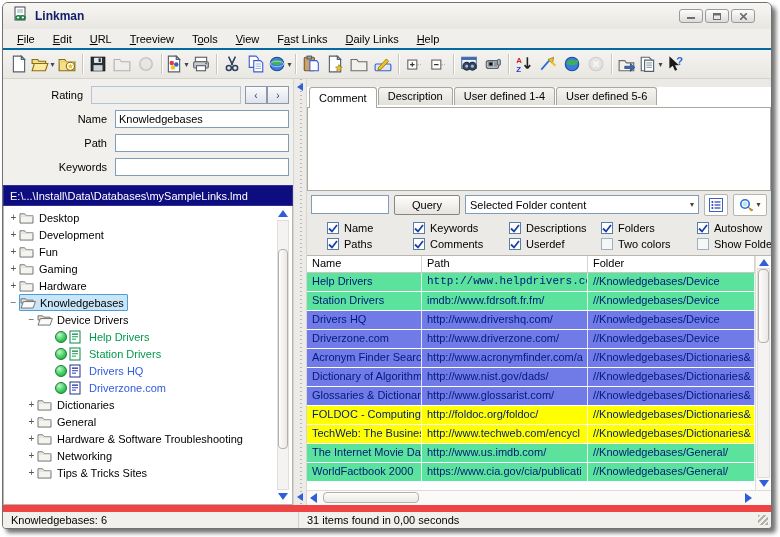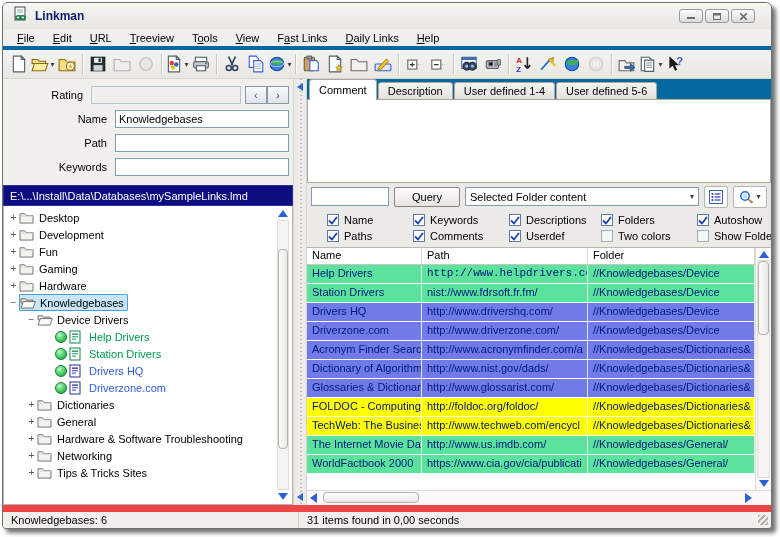--- a/index.html
+++ b/index.html
@@ -12,21 +12,21 @@
   
   .titlebar{height:26px;display:flex;align-items:center;padding:0 16px 0 10px;
     background:linear-gradient(#f7f6f3,#e8e6e1);flex:0 0 auto;}
   .title-text{font-size:12px;font-weight:bold;color:#12206b;margin-left:6px;}
   .winbtns{margin-left:auto;display:flex;gap:2px;}
   .winbtn{width:24px;height:14px;border:1px solid #9a9a9a;border-radius:3px;
     background:linear-gradient(#fdfdfd,#dcdbd8);display:flex;align-items:center;justify-content:center;
     font-size:9px;color:#6e6e6e;line-height:1;}
   
   .menubar{height:21px;display:flex;align-items:center;padding-left:6px;gap:2px;
-    background:#f0efec;border-bottom:4px solid #0369a1;flex:0 0 auto;}
+    background:#f0efec;border-bottom:2px solid #0369a1;flex:0 0 auto;}
   .menu-item{font-size:11px;color:#000;padding:2px 8px;}
   .menu-item u{text-decoration:underline;}
   
   .toolbar{height:29px;display:flex;align-items:center;padding:0 4px;background:linear-gradient(#f4f3f0,#e9e7e2);
     border-bottom:1px solid #d6d3cd;flex:0 0 auto;}
   .tbtn{width:24px;height:24px;display:flex;align-items:center;justify-content:center;border-radius:2px;position:relative;}
   .tbtn svg{display:block;}
   .tbtn.dis{opacity:.45;filter:grayscale(1);}
   .tsep{width:1px;height:20px;background:#c9c6c0;margin:0 3px;box-shadow:1px 0 0 #fff;}
   .dd{font-size:8px;color:#444;margin-left:1px;}
@@ -62,21 +62,21 @@
   .tri-down{border-left:5px solid transparent;border-right:5px solid transparent;border-top:7px solid #2e5fd8;}
   .tri-left{border-top:5px solid transparent;border-bottom:5px solid transparent;border-right:7px solid #2e5fd8;}
   .tri-right{border-top:5px solid transparent;border-bottom:5px solid transparent;border-left:7px solid #2e5fd8;}
   
   .splitter{width:14px;flex:0 0 auto;background:#edebe7;border-left:1px solid #d8d5cf;border-right:1px solid #d8d5cf;
     position:relative;background-image:repeating-linear-gradient(180deg,#b9b7b2 0 1px,transparent 1px 4px);
     background-size:2px 100%;background-position:6px 0;background-repeat:no-repeat;}
   .split-arrow{position:absolute;left:3px;width:0;height:0;border-top:4px solid transparent;border-bottom:4px solid transparent;border-right:6px solid #2e5fd8;}
   
   .right{flex:1 1 auto;display:flex;flex-direction:column;min-width:0;}
-  .tabs{height:21px;display:flex;align-items:flex-end;padding-left:2px;flex:0 0 auto;background:#0369a1;}
+  .tabs{height:21px;display:flex;align-items:flex-start;padding-left:2px;flex:0 0 auto;background:#ffffff;margin-top:8px;}
   .tab{font-size:11px;padding:2px 9px;border:1px solid #aaa79f;border-bottom:none;border-radius:3px 3px 0 0;
     background:linear-gradient(#f6f5f2,#e2e0da);margin-right:1px;height:18px;}
   .tab.active{background:#fff;height:21px;position:relative;z-index:2;padding-top:4px;}
   .commentarea{height:84px;background:#fff;border:1px solid #aaa79f;margin-top:-1px;flex:0 0 auto;}
   .queryrow{height:27px;display:flex;align-items:center;padding:3px 4px;gap:5px;flex:0 0 auto;}
   .qinput{width:78px;height:19px;border:1px solid #7f9db9;background:#fff;}
   .qbtn{width:66px;height:20px;border:1px solid #8a867e;border-radius:2px;background:linear-gradient(#fefefe,#e6e4df);
     font-size:11px;display:flex;align-items:center;justify-content:center;}
   .qcombo{flex:1;height:19px;border:1px solid #7f9db9;background:#fff;font-size:11px;display:flex;align-items:center;
     padding:0 4px;position:relative;}
@@ -708,21 +708,21 @@
                 <span class="th col-folder">Folder</span>
               </div>
           <div class="tbody" id="tbody">
                 <div class="tr" style="background: rgb(91, 226, 157);">
                   <span class="td col-name" style="color: rgb(0, 26, 122);">Help Drivers</span>
                   <span class="td col-path" style="color: rgb(0, 26, 122); font-family: Liberation Mono, monospace;">http://www.helpdrivers.com/</span>
                   <span class="td col-folder" style="color: rgb(0, 26, 122);">//Knowledgebases/Device</span>
                 </div>
                 <div class="tr" style="background: rgb(91, 226, 157);">
                   <span class="td col-name" style="color: rgb(0, 26, 122);">Station Drivers</span>
-                  <span class="td col-path" style="color: rgb(0, 26, 122);">nist://www.fdrsoft.fr.fm/</span>
+                  <span class="td col-path" style="color: rgb(0, 26, 122);">imdb://www.fdrsoft.fr.fm/</span>
                   <span class="td col-folder" style="color: rgb(0, 26, 122);">//Knowledgebases/Device</span>
                 </div>
                 <div class="tr" style="background: rgb(112, 123, 232);">
                   <span class="td col-name" style="color: rgb(0, 26, 122);">Drivers HQ</span>
                   <span class="td col-path" style="color: rgb(0, 26, 122);">http://www.drivershq.com/</span>
                   <span class="td col-folder" style="color: rgb(0, 26, 122);">//Knowledgebases/Device</span>
                 </div>
                 <div class="tr" style="background: rgb(112, 123, 232);">
                   <span class="td col-name" style="color: rgb(0, 26, 122);">Driverzone.com</span>
                   <span class="td col-path" style="color: rgb(0, 26, 122);">http://www.driverzone.com/</span>

